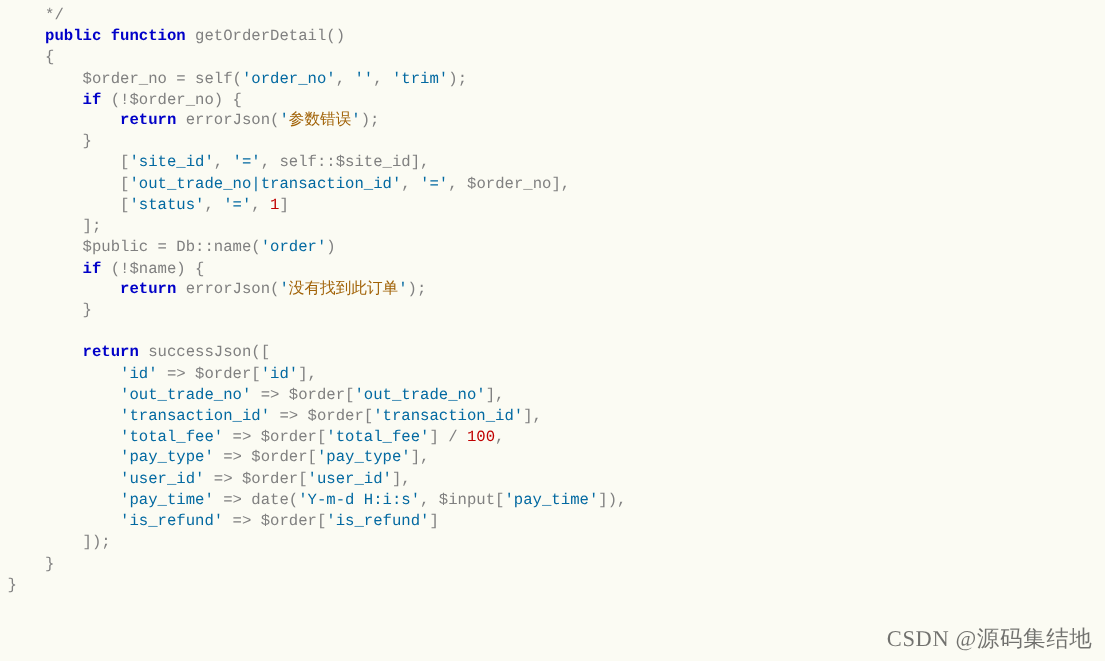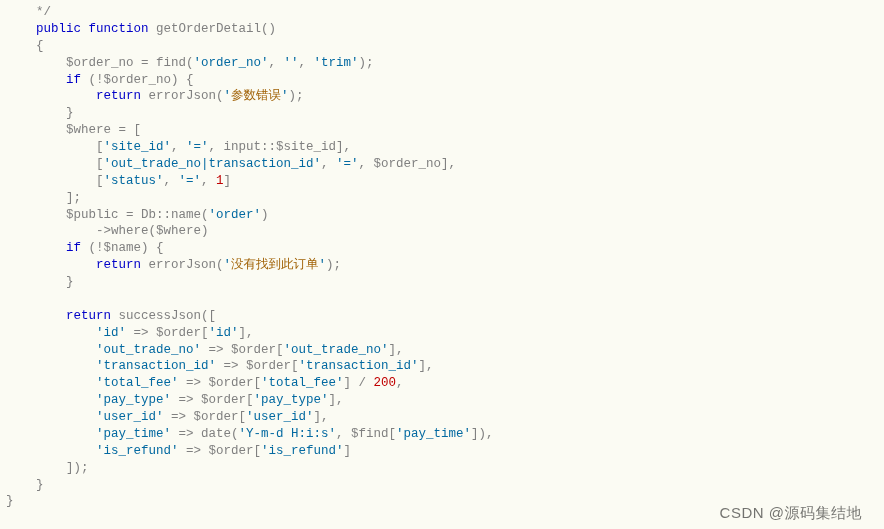--- a/index.html
+++ b/index.html
@@ -6,59 +6,57 @@
   body{
     width:884px;height:529px;
     background:#fbfbf3;
     font-family:"Courier New",Consolas,monospace;
     font-size:12.5px;
     line-height:1.35;
     position:relative;
     overflow:hidden;
   }
   .code-wrap{padding:4px 6px;white-space:pre;color:#808080}
-  .kw{color:#0000c8;font-weight:normal}
+  .kw{color:#0000c8;font-weight:bold}
   .str{color:#0369a1}
   .num{color:#c00000}
   .op{color:#808080}
   .chin{color:#a16207}
   .watermark{
-    position:absolute;right:22px;bottom:6px;
+    position:absolute;right:10px;bottom:6px;
     color:rgba(0,0,0,0.55);
-    font-family:Liberation Sans, sans-serif;
-    font-size:15px;letter-spacing:.5px;
+    font-family:Liberation Serif, serif;
+    font-size:18px;letter-spacing:.5px;
   }
 </style>
 </head>
 <body>
 
 <div class="code-wrap" id="code"><span class="op">    */
 </span><span>    </span><span class="kw">public function</span><span> getOrderDetail()
 </span><span>    {
-</span><span>        $order_no = find(</span><span class="str">'order_no'</span><span>, </span><span class="str">''</span><span>, </span><span class="str">'trim'</span><span>);
+</span><span>        $order_no = self(</span><span class="str">'order_no'</span><span>, </span><span class="str">''</span><span>, </span><span class="str">'trim'</span><span>);
 </span><span>        </span><span class="kw">if</span><span> (!$order_no) {
 </span><span>            </span><span class="kw">return</span><span> errorJson(</span><span class="str">'</span><span class="chin">参数错误</span><span class="str">'</span><span>);
 </span><span>        }
-</span><span>        $where = [
-</span><span>            [</span><span class="str">'site_id'</span><span>, </span><span class="str">'='</span><span>, input::$site_id],
+</span><span>            [</span><span class="str">'site_id'</span><span>, </span><span class="str">'='</span><span>, self::$site_id],
 </span><span>            [</span><span class="str">'out_trade_no|transaction_id'</span><span>, </span><span class="str">'='</span><span>, $order_no],
 </span><span>            [</span><span class="str">'status'</span><span>, </span><span class="str">'='</span><span>, </span><span class="num">1</span><span>]
 </span><span>        ];
 </span><span>        $public = Db::name(</span><span class="str">'order'</span><span>)
-</span><span>            -&gt;where($where)
 </span><span>        </span><span class="kw">if</span><span> (!$name) {
 </span><span>            </span><span class="kw">return</span><span> errorJson(</span><span class="str">'</span><span class="chin">没有找到此订单</span><span class="str">'</span><span>);
 </span><span>        }
 </span><span>
 </span><span>        </span><span class="kw">return</span><span> successJson([
 </span><span>            </span><span class="str">'id'</span><span> =&gt; $order[</span><span class="str">'id'</span><span>],
 </span><span>            </span><span class="str">'out_trade_no'</span><span> =&gt; $order[</span><span class="str">'out_trade_no'</span><span>],
 </span><span>            </span><span class="str">'transaction_id'</span><span> =&gt; $order[</span><span class="str">'transaction_id'</span><span>],
-</span><span>            </span><span class="str">'total_fee'</span><span> =&gt; $order[</span><span class="str">'total_fee'</span><span>] / </span><span class="num">200</span><span>,
+</span><span>            </span><span class="str">'total_fee'</span><span> =&gt; $order[</span><span class="str">'total_fee'</span><span>] / </span><span class="num">100</span><span>,
 </span><span>            </span><span class="str">'pay_type'</span><span> =&gt; $order[</span><span class="str">'pay_type'</span><span>],
 </span><span>            </span><span class="str">'user_id'</span><span> =&gt; $order[</span><span class="str">'user_id'</span><span>],
-</span><span>            </span><span class="str">'pay_time'</span><span> =&gt; date(</span><span class="str">'Y-m-d H:i:s'</span><span>, $find[</span><span class="str">'pay_time'</span><span>]),
+</span><span>            </span><span class="str">'pay_time'</span><span> =&gt; date(</span><span class="str">'Y-m-d H:i:s'</span><span>, $input[</span><span class="str">'pay_time'</span><span>]),
 </span><span>            </span><span class="str">'is_refund'</span><span> =&gt; $order[</span><span class="str">'is_refund'</span><span>]
 </span><span>        ]);
 </span><span>    }
 </span><span>}
 </span></div>
 <div class="watermark">CSDN @源码集结地</div>
 
 </body></html>

